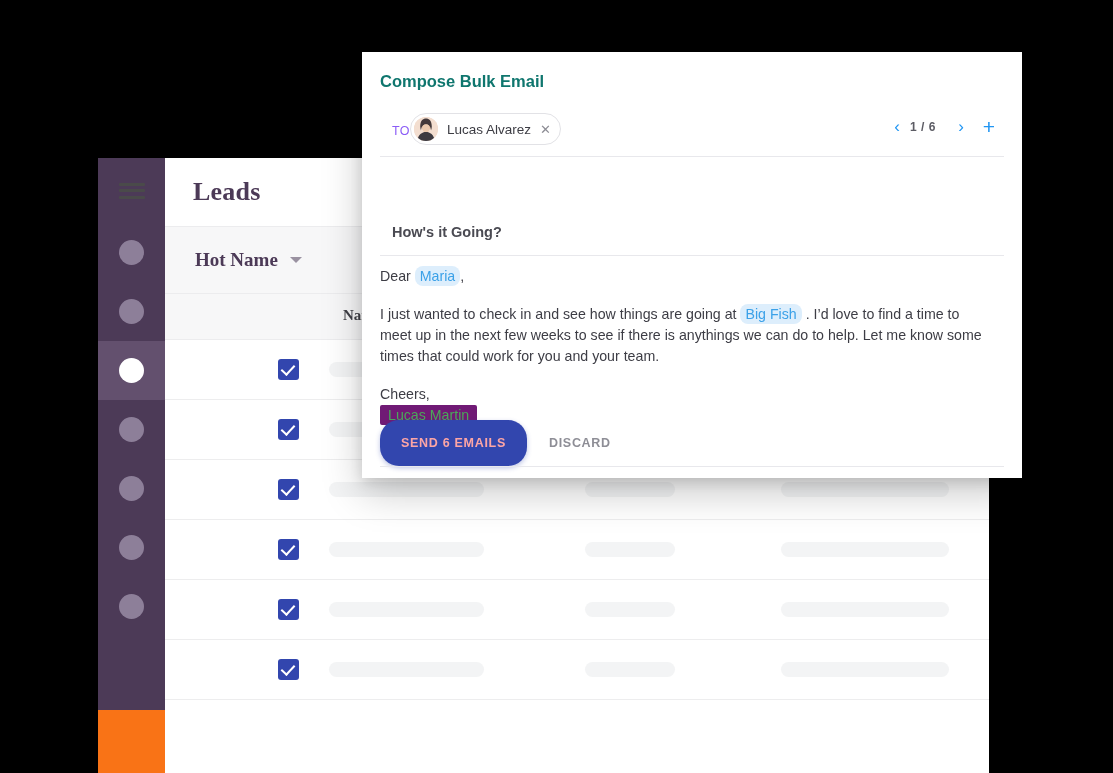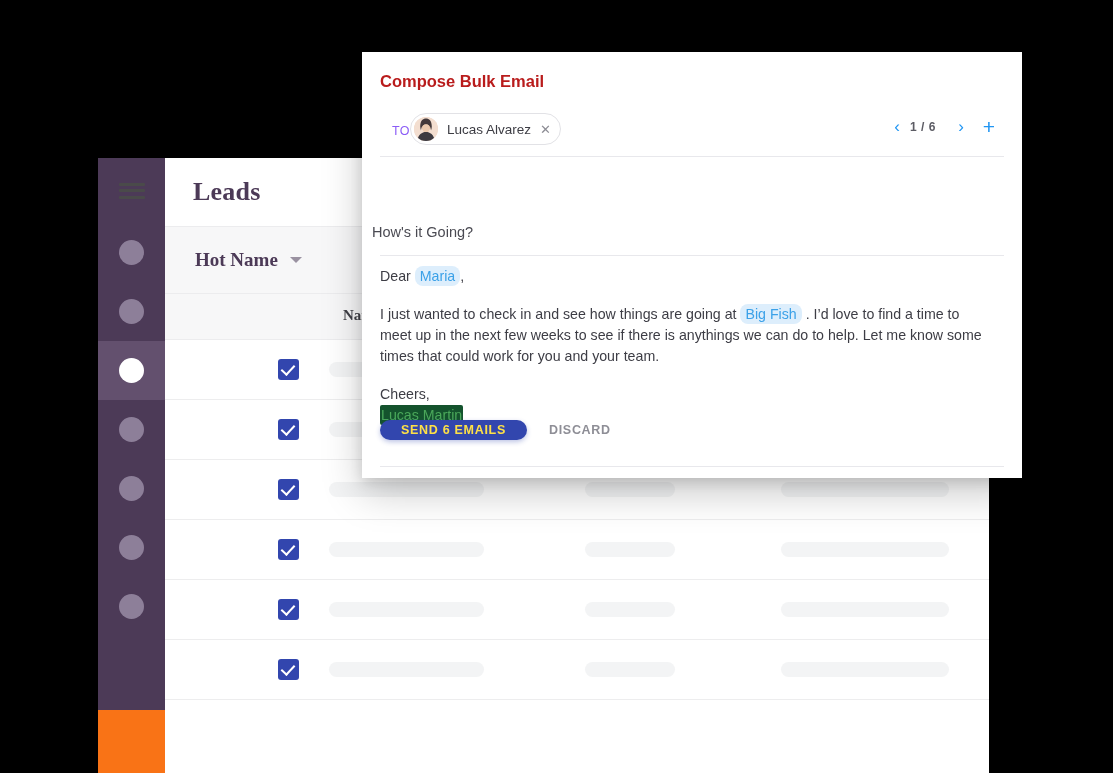--- a/index.html
+++ b/index.html
@@ -186,21 +186,21 @@
     background: #ffffff;
     box-shadow: 0 14px 38px rgba(0,0,0,0.22), 0 4px 12px rgba(0,0,0,0.12);
     box-sizing: border-box;
   }
   #modal-title {
     position: absolute;
     left: 18px;
     top: 20px;
     font-size: 16.5px;
     font-weight: bold;
-    color: #b91c1c;
+    color: #0f766e;
   }
 
   
   #to-row {
     position: absolute;
     left: 18px;
     top: 58px;
     right: 18px;
     height: 44px;
   }
@@ -281,66 +281,67 @@
     right: 18px;
     height: 1px;
     background: #e8e8ec;
   }
   #div-1 { top: 104px; }
   #div-2 { top: 203px; }
   #div-3 { top: 414px; }
 
   #subject-line {
     position: absolute;
-    left: 10px;
+    left: 30px;
     top: 172px;
     font-size: 14.5px;
     color: #4a4a52;
+    font-weight: bold;
   }
 
   #body {
     position: absolute;
     left: 18px;
     top: 214px;
     right: 40px;
     font-size: 14.2px;
     line-height: 21px;
     color: #3d3d45;
   }
   #body p { margin: 0 0 17px 0; }
   #body p.sig { margin-bottom: 0; }
   .tok-blue {
     background: #ddeefc;
     color: #3ba1e8;
     padding: 2px 5px;
     border-radius: 8px;
   }
   .tok-green {
-    background: #14532d;
+    background: #701a75;
     color: #4aa85a;
-    padding: 2px 1px;
+    padding: 2px 8px;
     border-radius: 2px;
   }
 
   #modal-actions {
     position: absolute;
     left: 18px;
     top: 368px;
     display: flex;
     align-items: center;
   }
   #send-button {
     background: #3246ae;
-    color: #fde047;
+    color: #fca5a5;
     font-size: 12.5px;
     font-weight: bold;
     letter-spacing: 0.7px;
     border: none;
     border-radius: 19px;
-    height: 20px;
+    height: 46px;
     padding: 0 21px;
     cursor: pointer;
     box-shadow: 0 2px 5px rgba(50,70,174,0.32);
     font-family: "Liberation Sans", sans-serif;
   }
   #discard-button {
     background: transparent;
     border: none;
     color: #8e8e96;
     font-size: 12.5px;

